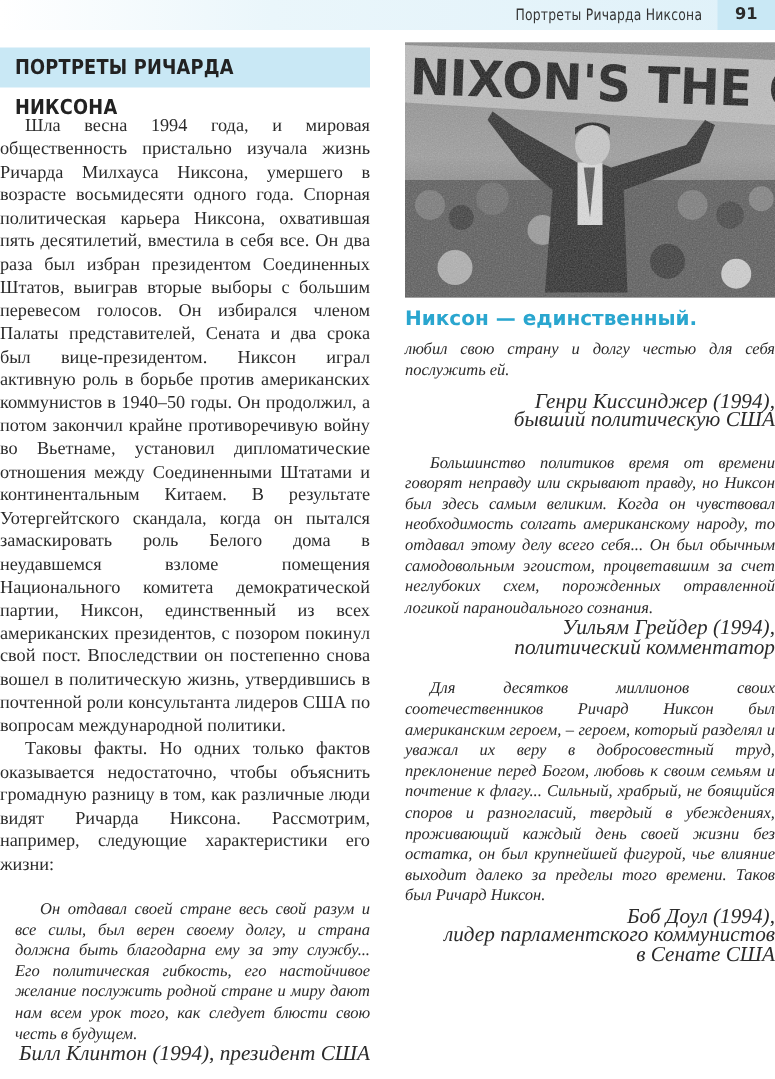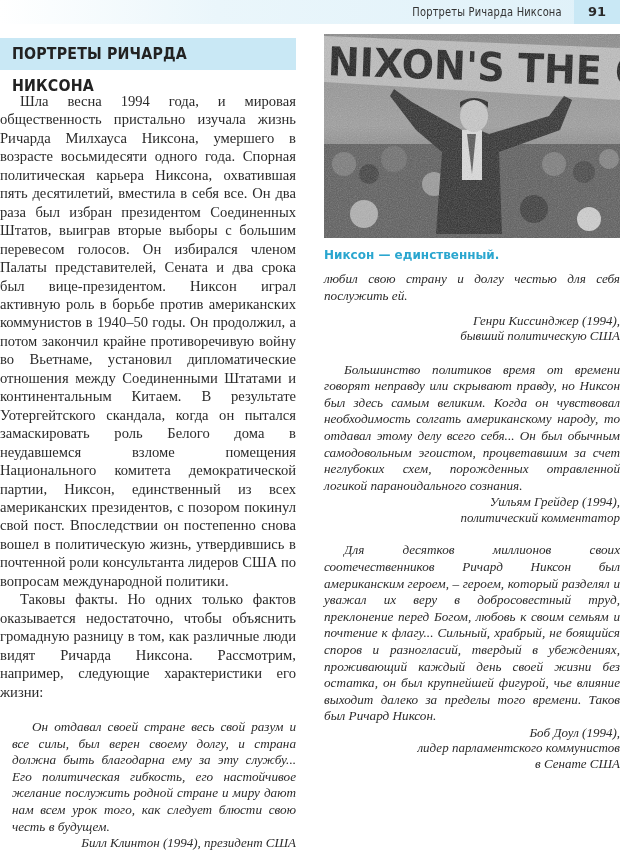--- a/index.html
+++ b/index.html
@@ -38,30 +38,30 @@
     color: #2b2b2b;
   }
   .p { text-indent: 20px; }
   .left-body { margin-top: 22px; }
 
   .quote {
     font-style: italic; font-size: 13.2px; line-height: 16.6px; text-align: justify;
     color: #2b2b2b;
   }
   .quote .qtext { text-indent: 20px; }
-  .attrib { text-align: right; font-size: 13px; line-height: 15.5px; color: #2b2b2b; }
+  .attrib { text-align: right; font-size: 17px; line-height: 15.5px; color: #2b2b2b; }
 
   .q1 { margin-top: 18px; padding-left: 12px; }
 
   .photo {
     width: 296px; height: 204px; background: #777; position: relative; overflow: hidden;
   }
   .photo svg { display: block; }
 
-  .caption { margin-top: 9px; font-family: "DejaVu Sans", sans-serif; font-size: 12px; line-height: 16.4px; }
+  .caption { margin-top: 9px; font-family: "DejaVu Sans", sans-serif; font-size: 16px; line-height: 16.4px; }
   .caption-title { color: #2aa6cf; font-weight: bold; }
   .caption-text { color: #333; text-align: justify; }
 
   .rq0 { margin-top: 8px; }
   .rq1 { margin-top: 18px; }
   .rq2 { margin-top: 17px; }
 </style>
 </head>
 <body>
 

